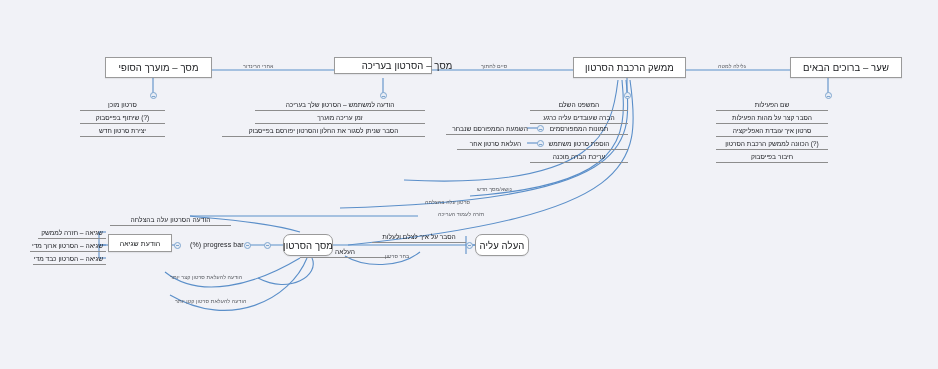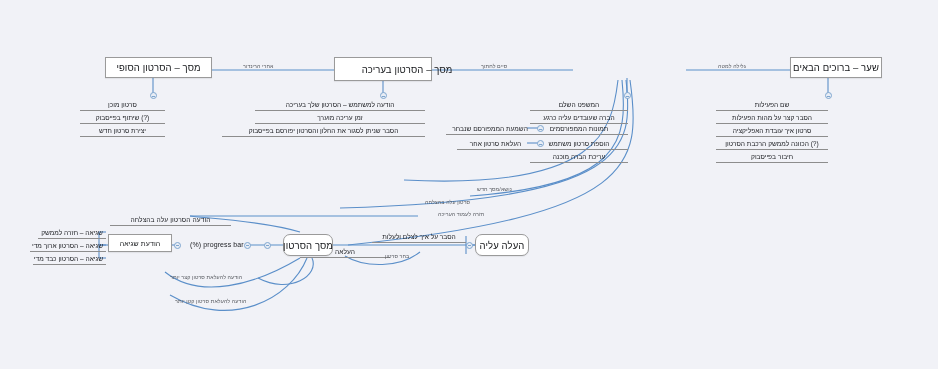--- a/index.html
+++ b/index.html
@@ -120,29 +120,32 @@
       <path d="M258,278 C290,295 320,275 312,258"></path>
 
       <path d="M300,232 C260,220 200,218 190,216"></path>
       <path d="M190,216 L418,216"></path>
 
       <path d="M420,252 C400,268 365,268 345,256"></path>
     </g>
   </svg>
 
   <div class="node" style="left:105px;top:57px;width:107px;height:21px;">
-    <span>מסך – הסרטון הסופי</span>
-  </div>
-
-  <div class="node" style="left:334px;top:57px;width:98px;height:24px;padding-left:48px;">
+    <span>מסך – מוערך הסופי</span>
+  </div>
+
+  <div class="node" style="left:334px;top:57px;width:98px;height:17px;padding-left:48px;">
     <span>מסך – הסרטון בעריכה</span>
   </div>
 
-
-  <div class="node" style="left:790px;top:57px;width:92px;height:21px;">
+  <div class="node" style="left:573px;top:57px;width:113px;height:21px;">
+    <span>ממשק הרכבת הסרטון</span>
+  </div>
+
+  <div class="node" style="left:790px;top:57px;width:112px;height:21px;">
     <span>שער – ברוכים הבאים</span>
   </div>
 
   <div class="node rounded" style="left:283px;top:234px;width:50px;height:22px;">
     <span>מסך הסרטון</span>
   </div>
 
   <div class="node rounded" style="left:475px;top:234px;width:54px;height:22px;">
     <span>העלה עליה</span>
   </div>

